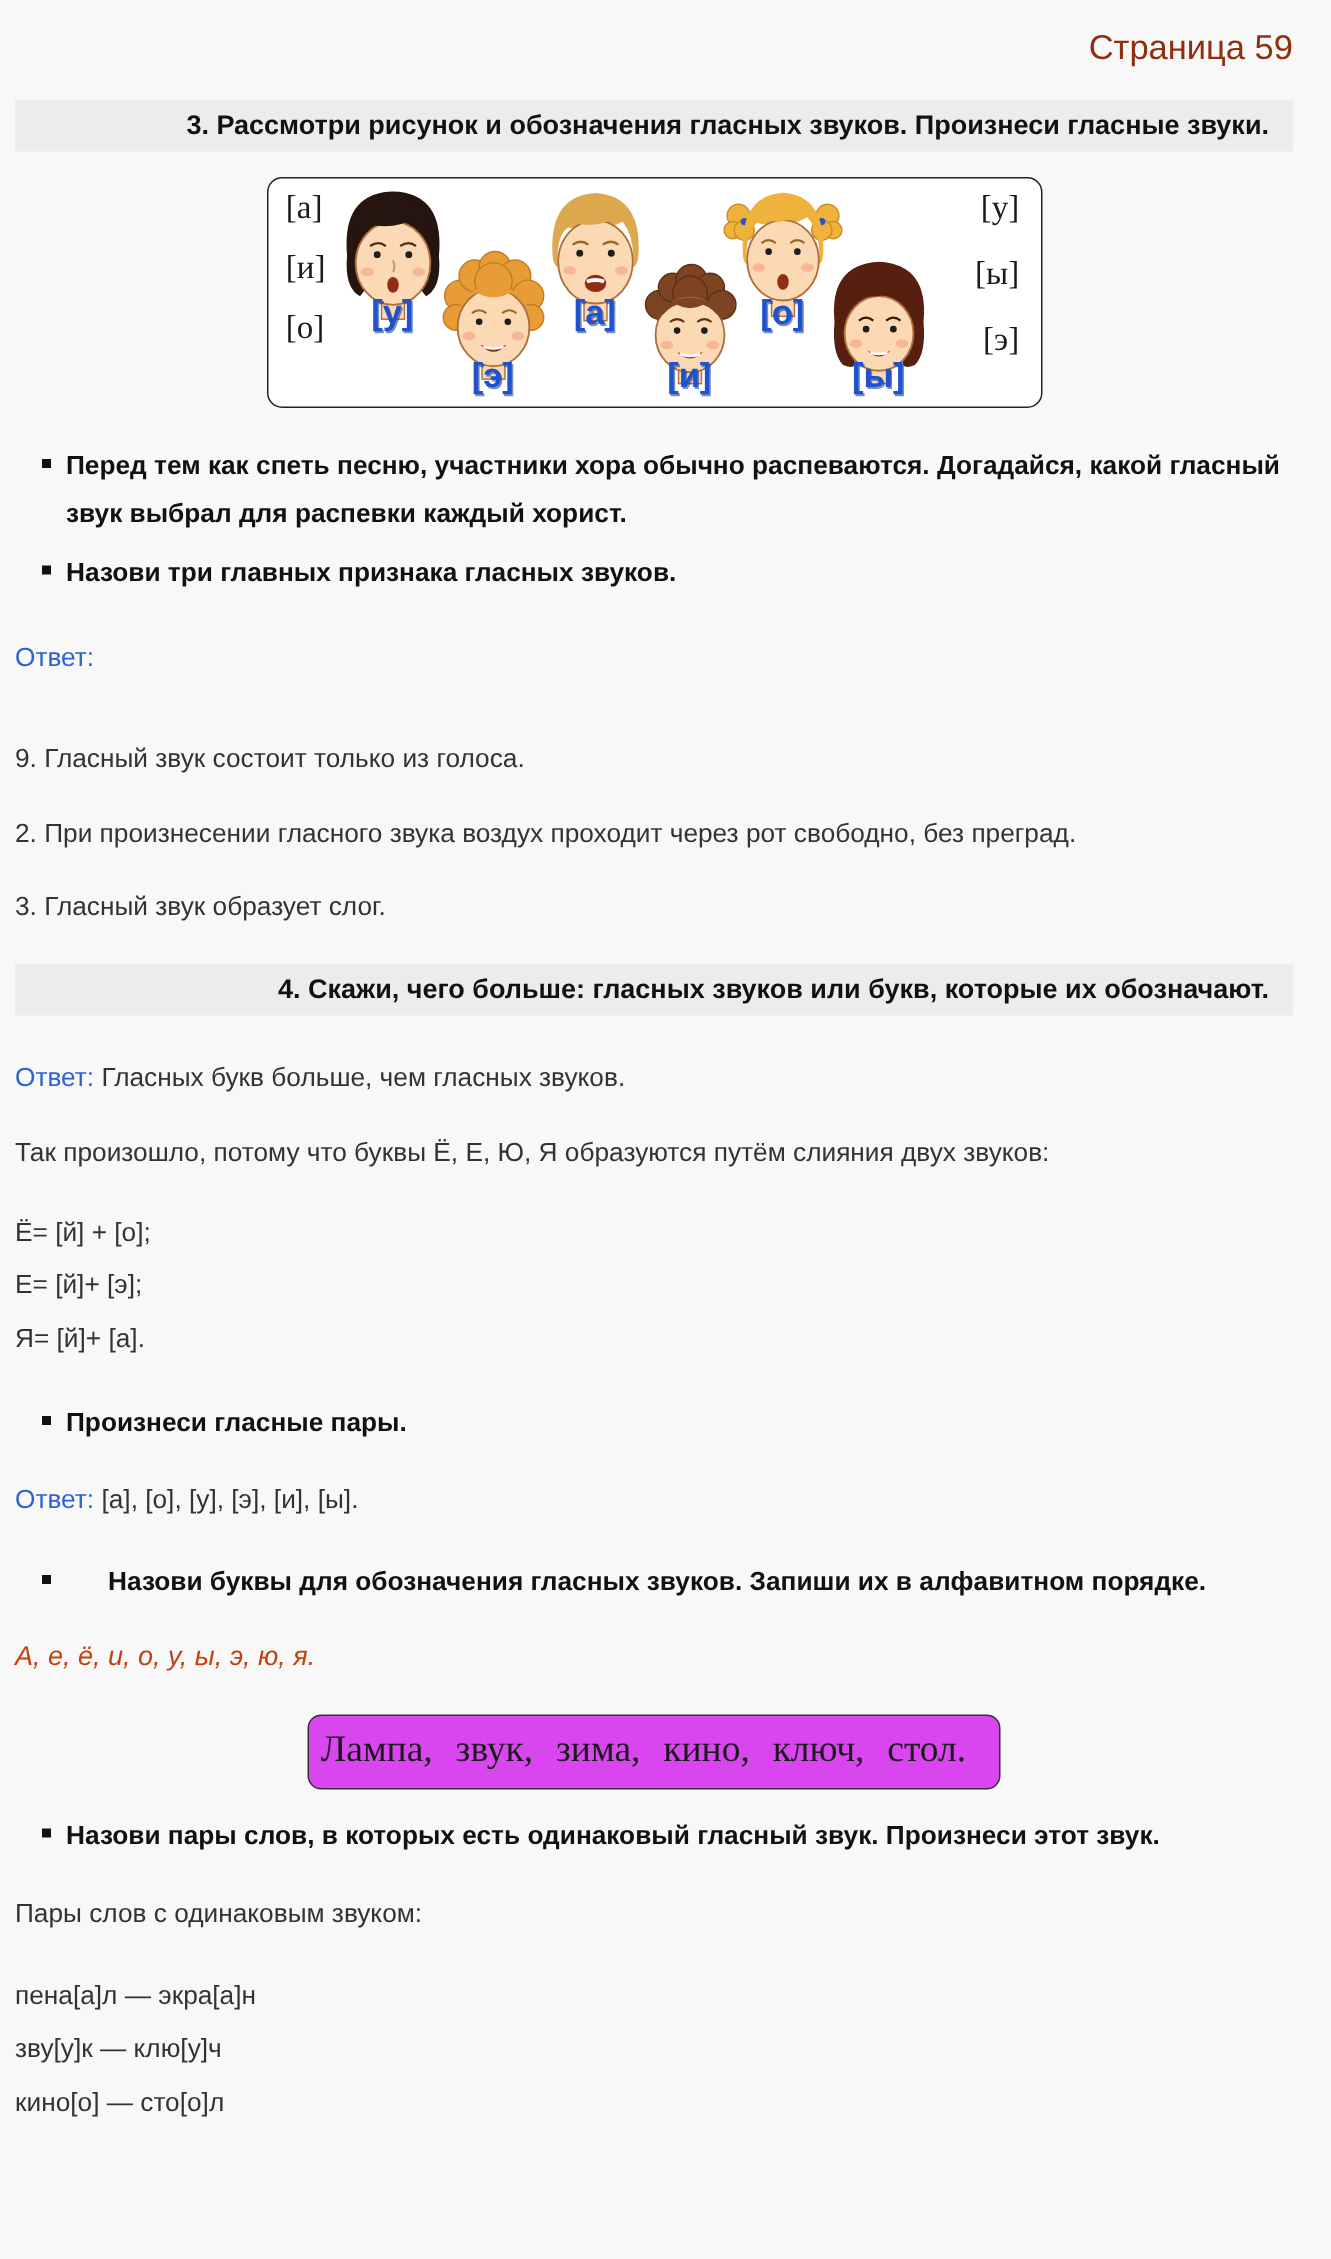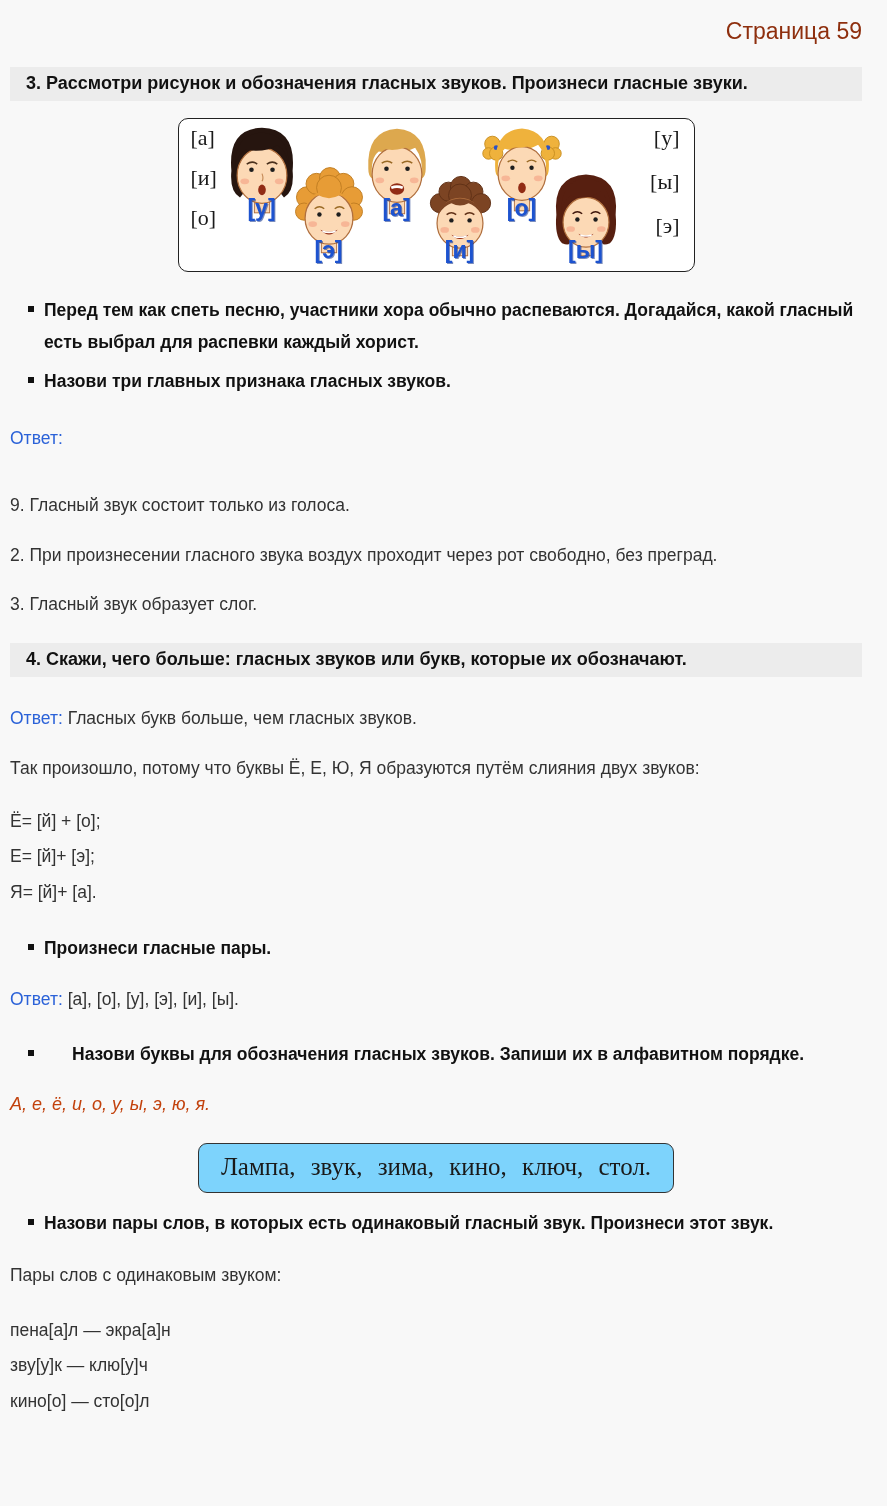--- a/index.html
+++ b/index.html
@@ -19,20 +19,21 @@
     text-align:right;
   }
 
   .task-bar{
     background:#ececec;
     padding:6px 16px 7px 16px;
     font-size:18px;
     font-weight:bold;
     color:#111;
     margin-top:22px;
+    text-align:right;
   }
 
   
   .figure-wrap{width:100%;}
   .figure{
     position:relative;
     width:515px;
     height:152px;
     margin:17px auto 10px auto;
     background:#fff;
@@ -87,24 +88,24 @@
     color:#c2410c;
     font-style:italic;
     font-size:18px;
   }
   .words-box-wrap{text-align:center;margin:20px 0 8px 0;}
   .words-box{
     display:inline-block;
     font-family:"Liberation Serif", serif;
     font-size:25px;
     color:#1a1a1a;
-    background:#7dd3fc;
+    background:#d946ef;
     border:1px solid #333;
     border-radius:9px;
-    padding:9px 22px 11px 22px;
+    padding:9px 22px 11px 8px;
     word-spacing:9px;
   }
 </style>
 </head>
 <body>
 
 <div class="page">
 
   <div class="page-title">Страница 59</div>
 
@@ -241,21 +242,21 @@
       <span class="sound-label" style="left:105px;top:118px;">[э]</span>
       <span class="sound-label" style="left:173px;top:76px;">[а]</span>
       <span class="sound-label" style="left:236px;top:118px;">[и]</span>
       <span class="sound-label" style="left:298px;top:76px;">[о]</span>
       <span class="sound-label" style="left:362px;top:118px;">[ы]</span>
     </div>
   </div>
 
   <div class="bullet">
     <span class="sq"></span>
-    <span class="btxt">Перед тем как спеть песню, участники хора обычно распеваются. Догадайся, какой гласный есть выбрал для распевки каждый хорист.</span>
+    <span class="btxt">Перед тем как спеть песню, участники хора обычно распеваются. Догадайся, какой гласный звук выбрал для распевки каждый хорист.</span>
   </div>
   <div class="bullet" style="margin-top:2px;">
     <span class="sq"></span>
     <span class="btxt">Назови три главных признака гласных звуков.</span>
   </div>
 
   <p class="para blue" style="margin-top:30px;">Ответ:</p>
 
   <p class="para" style="margin-top:44px;">9. Гласный звук состоит только из голоса.</p>
   <p class="para">2. При произнесении гласного звука воздух проходит через рот свободно, без преград.</p>

